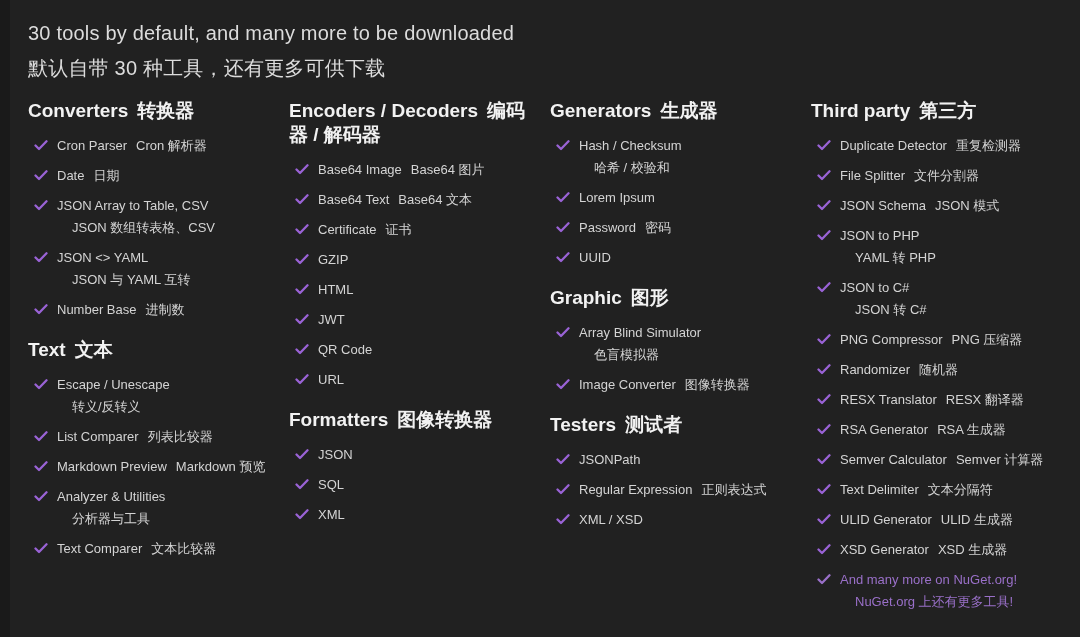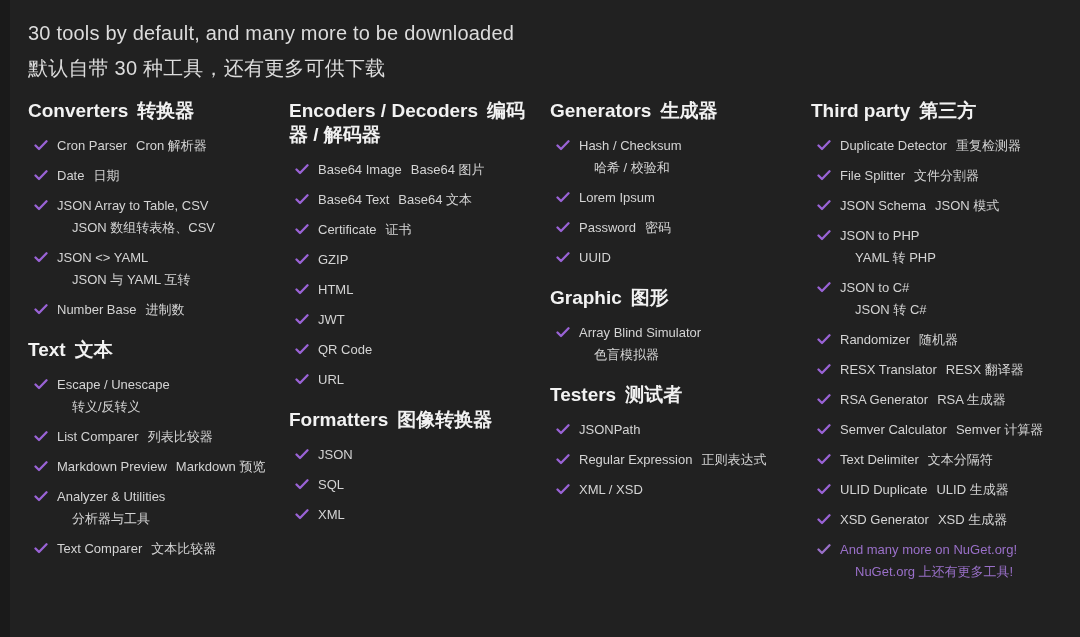--- a/index.html
+++ b/index.html
@@ -147,20 +147,23 @@
               </svg></span><span class="en">Password</span><span class="zh-inline">密码</span></div>
           <div class="item"><span class="check"><svg viewBox="0 0 14 11" aria-hidden="true">
                 <path d="M1.5 5.5 L5 9 L12.5 1.3" fill="none" stroke="currentColor" stroke-width="2.3" stroke-linecap="round" stroke-linejoin="round"></path>
               </svg></span><span class="en">UUID</span></div>
         </section>
         <section class="section">
           <h2 class="sec-title"><span class="en">Graphic</span><span class="zh">图形</span></h2>
           <div class="item"><span class="check"><svg viewBox="0 0 14 11" aria-hidden="true">
                 <path d="M1.5 5.5 L5 9 L12.5 1.3" fill="none" stroke="currentColor" stroke-width="2.3" stroke-linecap="round" stroke-linejoin="round"></path>
               </svg></span><span class="en">Array Blind Simulator</span><div class="zh-block">色盲模拟器</div></div>
+          <div class="item"><span class="check"><svg viewBox="0 0 14 11" aria-hidden="true">
+                <path d="M1.5 5.5 L5 9 L12.5 1.3" fill="none" stroke="currentColor" stroke-width="2.3" stroke-linecap="round" stroke-linejoin="round"></path>
+              </svg></span><span class="en">Image Converter</span><span class="zh-inline">图像转换器</span></div>
         </section>
         <section class="section">
           <h2 class="sec-title"><span class="en">Testers</span><span class="zh">测试者</span></h2>
           <div class="item"><span class="check"><svg viewBox="0 0 14 11" aria-hidden="true">
                 <path d="M1.5 5.5 L5 9 L12.5 1.3" fill="none" stroke="currentColor" stroke-width="2.3" stroke-linecap="round" stroke-linejoin="round"></path>
               </svg></span><span class="en">JSONPath</span></div>
           <div class="item"><span class="check"><svg viewBox="0 0 14 11" aria-hidden="true">
                 <path d="M1.5 5.5 L5 9 L12.5 1.3" fill="none" stroke="currentColor" stroke-width="2.3" stroke-linecap="round" stroke-linejoin="round"></path>
               </svg></span><span class="en">Regular Expression</span><span class="zh-inline">正则表达式</span></div>
           <div class="item"><span class="check"><svg viewBox="0 0 14 11" aria-hidden="true">
@@ -181,36 +184,39 @@
                 <path d="M1.5 5.5 L5 9 L12.5 1.3" fill="none" stroke="currentColor" stroke-width="2.3" stroke-linecap="round" stroke-linejoin="round"></path>
               </svg></span><span class="en">JSON Schema</span><span class="zh-inline">JSON 模式</span></div>
           <div class="item"><span class="check"><svg viewBox="0 0 14 11" aria-hidden="true">
                 <path d="M1.5 5.5 L5 9 L12.5 1.3" fill="none" stroke="currentColor" stroke-width="2.3" stroke-linecap="round" stroke-linejoin="round"></path>
               </svg></span><span class="en">JSON to PHP</span><div class="zh-block">YAML 转 PHP</div></div>
           <div class="item"><span class="check"><svg viewBox="0 0 14 11" aria-hidden="true">
                 <path d="M1.5 5.5 L5 9 L12.5 1.3" fill="none" stroke="currentColor" stroke-width="2.3" stroke-linecap="round" stroke-linejoin="round"></path>
               </svg></span><span class="en">JSON to C#</span><div class="zh-block">JSON 转 C#</div></div>
           <div class="item"><span class="check"><svg viewBox="0 0 14 11" aria-hidden="true">
                 <path d="M1.5 5.5 L5 9 L12.5 1.3" fill="none" stroke="currentColor" stroke-width="2.3" stroke-linecap="round" stroke-linejoin="round"></path>
+              </svg></span><span class="en">PNG Compressor</span><span class="zh-inline">PNG 压缩器</span></div>
+          <div class="item"><span class="check"><svg viewBox="0 0 14 11" aria-hidden="true">
+                <path d="M1.5 5.5 L5 9 L12.5 1.3" fill="none" stroke="currentColor" stroke-width="2.3" stroke-linecap="round" stroke-linejoin="round"></path>
               </svg></span><span class="en">Randomizer</span><span class="zh-inline">随机器</span></div>
           <div class="item"><span class="check"><svg viewBox="0 0 14 11" aria-hidden="true">
                 <path d="M1.5 5.5 L5 9 L12.5 1.3" fill="none" stroke="currentColor" stroke-width="2.3" stroke-linecap="round" stroke-linejoin="round"></path>
               </svg></span><span class="en">RESX Translator</span><span class="zh-inline">RESX 翻译器</span></div>
           <div class="item"><span class="check"><svg viewBox="0 0 14 11" aria-hidden="true">
                 <path d="M1.5 5.5 L5 9 L12.5 1.3" fill="none" stroke="currentColor" stroke-width="2.3" stroke-linecap="round" stroke-linejoin="round"></path>
               </svg></span><span class="en">RSA Generator</span><span class="zh-inline">RSA 生成器</span></div>
           <div class="item"><span class="check"><svg viewBox="0 0 14 11" aria-hidden="true">
                 <path d="M1.5 5.5 L5 9 L12.5 1.3" fill="none" stroke="currentColor" stroke-width="2.3" stroke-linecap="round" stroke-linejoin="round"></path>
               </svg></span><span class="en">Semver Calculator</span><span class="zh-inline">Semver 计算器</span></div>
           <div class="item"><span class="check"><svg viewBox="0 0 14 11" aria-hidden="true">
                 <path d="M1.5 5.5 L5 9 L12.5 1.3" fill="none" stroke="currentColor" stroke-width="2.3" stroke-linecap="round" stroke-linejoin="round"></path>
               </svg></span><span class="en">Text Delimiter</span><span class="zh-inline">文本分隔符</span></div>
           <div class="item"><span class="check"><svg viewBox="0 0 14 11" aria-hidden="true">
                 <path d="M1.5 5.5 L5 9 L12.5 1.3" fill="none" stroke="currentColor" stroke-width="2.3" stroke-linecap="round" stroke-linejoin="round"></path>
-              </svg></span><span class="en">ULID Duplicate</span><span class="zh-inline">ULID 生成器</span></div>
+              </svg></span><span class="en">ULID Generator</span><span class="zh-inline">ULID 生成器</span></div>
           <div class="item"><span class="check"><svg viewBox="0 0 14 11" aria-hidden="true">
                 <path d="M1.5 5.5 L5 9 L12.5 1.3" fill="none" stroke="currentColor" stroke-width="2.3" stroke-linecap="round" stroke-linejoin="round"></path>
               </svg></span><span class="en">XSD Generator</span><span class="zh-inline">XSD 生成器</span></div>
           <div class="item link"><span class="check"><svg viewBox="0 0 14 11" aria-hidden="true">
                 <path d="M1.5 5.5 L5 9 L12.5 1.3" fill="none" stroke="currentColor" stroke-width="2.3" stroke-linecap="round" stroke-linejoin="round"></path>
               </svg></span><span class="en">And many more on NuGet.org!</span><div class="zh-block">NuGet.org 上还有更多工具!</div></div>
         </section>
       </div>
     </div>
 </div>

